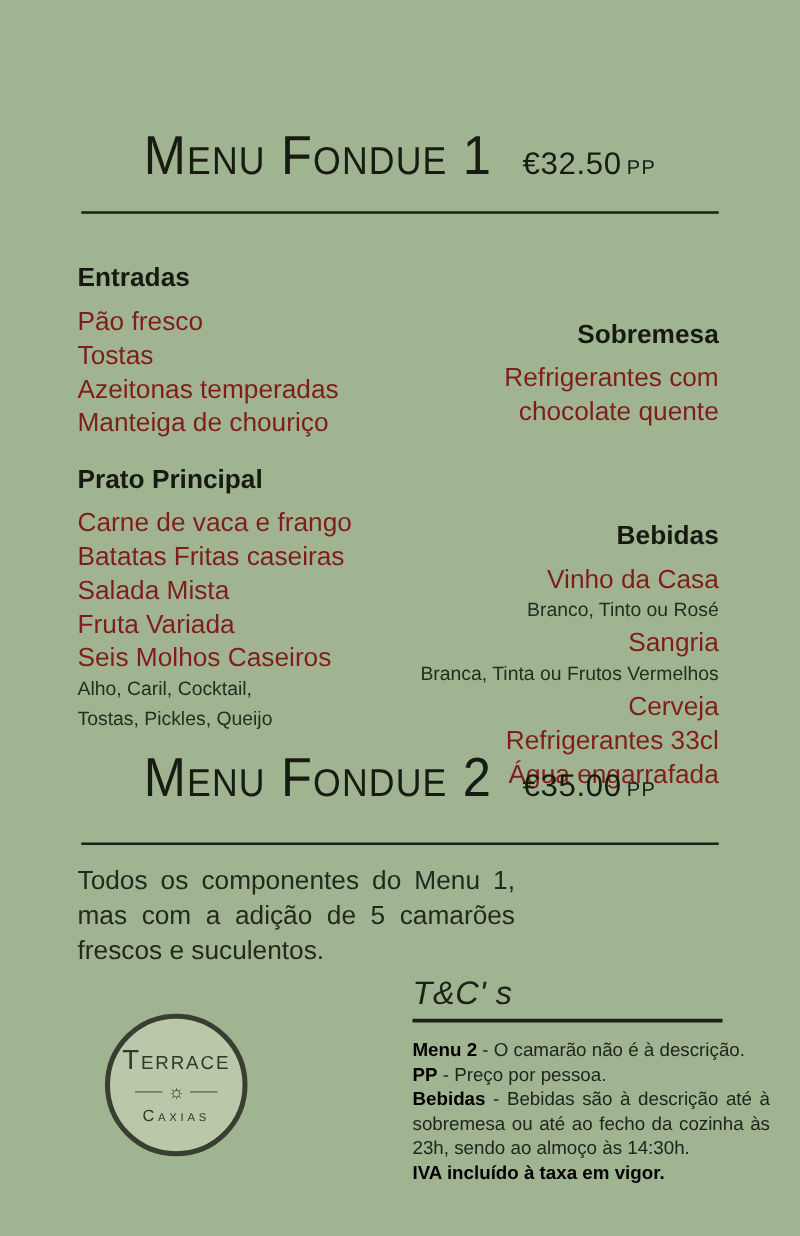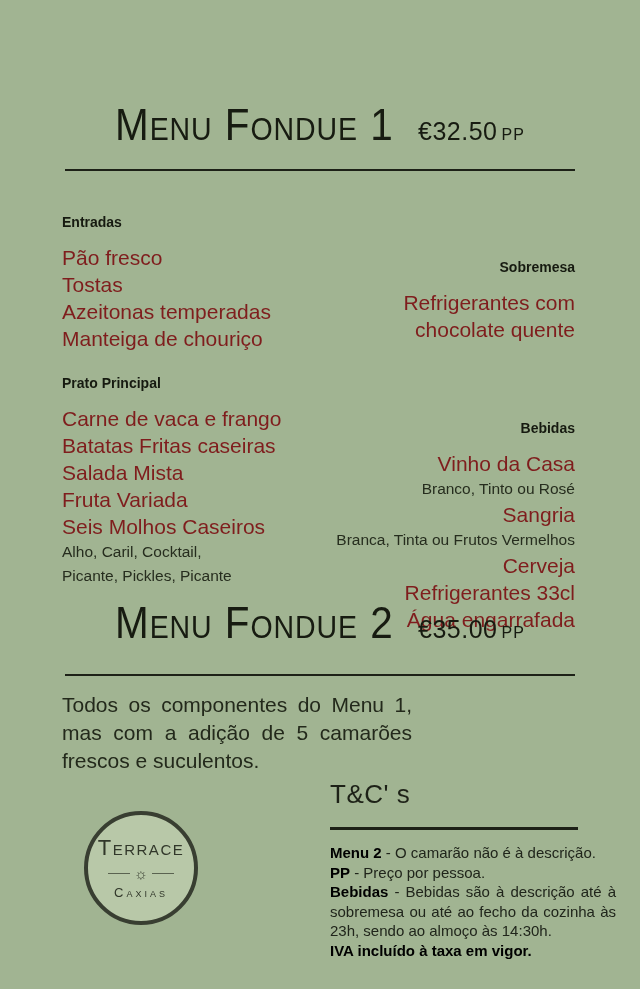--- a/index.html
+++ b/index.html
@@ -28,21 +28,21 @@
   }
   .menu-price{
     font-size:25px;color:#171b11;letter-spacing:0.5px;white-space:nowrap;
   }
   .menu-price .pp{font-size:16px;letter-spacing:1px;margin-left:4px;}
   .rule{position:absolute;left:65px;right:65px;height:2px;background:#1d2117;}
   .rule1{top:169px;}
   .rule2{top:674px;}
   
   .col{position:absolute;font-size:21px;line-height:27px;}
-  .col .heading{font-size:14px;line-height:27px;margin:0 0 8px 0;font-weight:bold;color:#161a10;}
+  .col .heading{font-size:21px;line-height:27px;margin:0 0 8px 0;font-weight:bold;color:#161a10;}
   .col-left{left:62px;text-align:left;}
   .col-right{right:65px;text-align:right;margin-top:45px;}
   .row1{top:209px;}
   .row2{top:370px;}
   .item{color:#7f1d1d;}
   .item.small{font-size:15.5px;line-height:24px;color:#262d1e;}
   
   .description{
     position:absolute;top:691px;left:62px;width:350px;margin:0;
     font-size:21px;line-height:28px;text-align:justify;color:#23291b;
@@ -55,21 +55,21 @@
     display:flex;flex-direction:column;align-items:center;justify-content:center;
     color:#31372a;
   }
   .logo-name{font-variant:small-caps;font-size:22px;letter-spacing:1.5px;line-height:1;}
   .sun-row{display:flex;align-items:center;gap:4px;margin:7px 0 5px;}
   .sun-line{width:22px;height:1px;background:#5a6350;}
   .sun{font-size:15px;line-height:1;color:#383e31;}
   .logo-sub{font-variant:small-caps;font-size:13px;letter-spacing:3px;line-height:1;}
   
   .terms{position:absolute;top:779px;left:330px;width:286px;}
-  .terms-head-wrap{width:248px;border-bottom:3px solid #1d2117;padding-bottom:17px;margin-bottom:13px;}
+  .terms-head-wrap{width:248px;border-bottom:3px solid #1d2117;padding-bottom:5px;margin-bottom:13px;font-style:italic;}
   .terms-head{font-size:26px;font-weight:400;margin:0;color:#1d2117;letter-spacing:0.5px;}
   .term{margin:0;font-size:15px;line-height:19.5px;color:#20251b;}
   .term b{font-weight:bold;color:#000000;}
   .term.justify{text-align:justify;}
 </style>
 </head>
 <body>
 
 <div class="page">
 
@@ -96,21 +96,21 @@
   </section>
 
   <section class="col col-left row2">
     <div class="heading">Prato Principal</div>
     <div class="item">Carne de vaca e frango</div>
     <div class="item">Batatas Fritas caseiras</div>
     <div class="item">Salada Mista</div>
     <div class="item">Fruta Variada</div>
     <div class="item">Seis Molhos Caseiros</div>
     <div class="item small">Alho, Caril, Cocktail,</div>
-    <div class="item small">Picante, Pickles, Picante</div>
+    <div class="item small">Tostas, Pickles, Queijo</div>
   </section>
 
   <section class="col col-right row2">
     <div class="heading">Bebidas</div>
     <div class="item">Vinho da Casa</div>
     <div class="item small">Branco, Tinto ou Rosé</div>
     <div class="item">Sangria</div>
     <div class="item small">Branca, Tinta ou Frutos Vermelhos</div>
     <div class="item">Cerveja</div>
     <div class="item">Refrigerantes 33cl</div>

